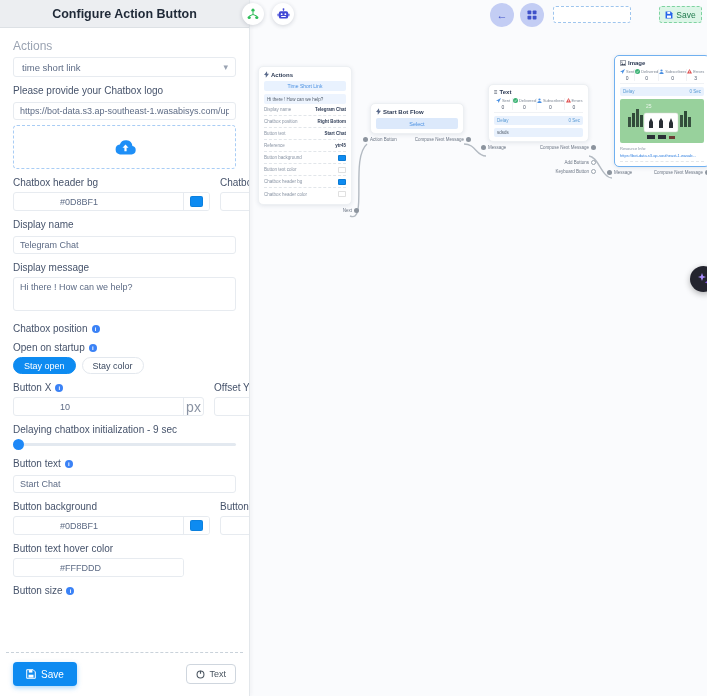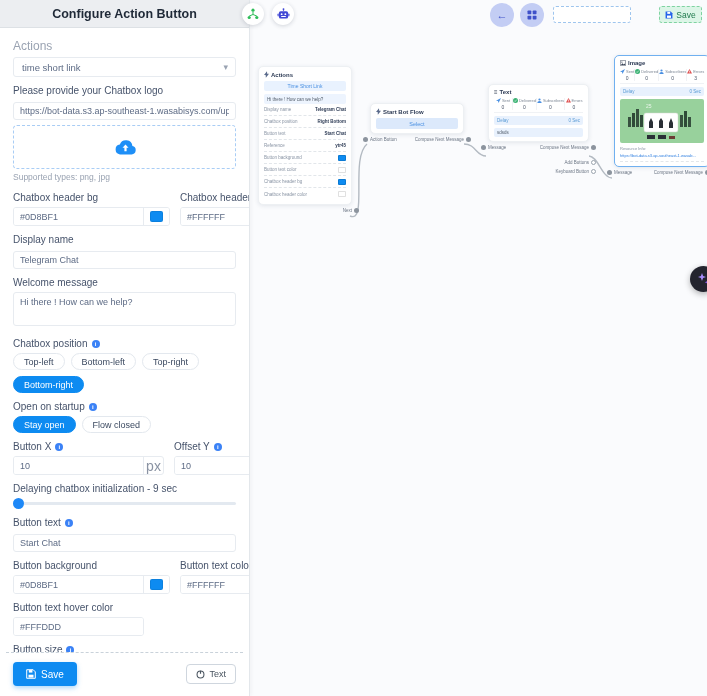--- a/index.html
+++ b/index.html
@@ -28,21 +28,21 @@
          font-family:"Liberation Sans",sans-serif; font-size:9px; color:#5d6b85; padding:0 6px; background:#fff; }
   textarea.inp { height:34px; padding-top:4px; resize:none; line-height:1.3; }
 
   .dropzone { height:44px; border:1.5px dashed #a9cdf5; border-radius:4px; margin-top:5px;
               display:flex; align-items:center; justify-content:center; background:#fff; }
 
   .grid2 { display:grid; grid-template-columns:1fr 1fr; gap:10px; }
 
   .igroup { display:flex; height:19px; border:1px solid #e7ebf0; border-radius:3px; overflow:hidden; background:#fff; }
   .igroup input { flex:1; border:none; outline:none; font-family:"Liberation Sans",sans-serif;
-                  font-size:9px; color:#5d6b85; padding:0 6px; min-width:0; }
+                  font-size:9px; color:#5d6b85; padding:0 6px; min-width:0;margin-left:40px; }
   .swatch-btn { width:26px; border-left:1px solid #e7ebf0; display:flex; align-items:center; justify-content:center; background:#fff; }
   .swatch { width:13px; height:11px; border-radius:2px; border:1px solid rgba(0,0,0,.08); }
   .addon { width:20px; border-left:1px solid #e7ebf0; display:flex; align-items:center; justify-content:center;
            font-size:14px; color:#8a93a3; }
 
   .pills { display:flex; gap:6px; flex-wrap:wrap; }
   .pill { height:17px; border:1px solid #e3e8ee; border-radius:10px; background:#fff;
           display:flex; align-items:center; padding:0 10px; font-size:9px; color:#3c4a61; }
   .pill.active { background:#0d8bf1; border-color:#0d8bf1; color:#fff; }
 
@@ -139,21 +139,20 @@
 
       <div class="lbl">Please provide your Chatbox logo</div>
       <input class="inp" value="https://bot-data.s3.ap-southeast-1.wasabisys.com/upload/2023/10/flowbuilde" style="">
 
       <div class="dropzone">
         <svg width="24" height="17" viewBox="0 0 24 17">
           <path d="M19.4 7.1a6.5 6.5 0 0 0-12.6-1.6A5 5 0 0 0 7 15.4h11.6a4.2 4.2 0 0 0 .8-8.3z" fill="#1e8ff7"></path>
           <path d="M12.5 5.5l-3 3.2h1.9v3.5h2.2V8.7h1.9z" fill="#fff"></path>
         </svg>
       </div>
-      <div class="small-note">Supported types: png, jpg</div>
 
       <div class="grid2">
         <div>
           <div class="lbl">Chatbox header bg</div>
           <div class="igroup">
             <input value="#0D8BF1" style="">
             <span class="swatch-btn">
               <span class="swatch" style="background: rgb(13, 139, 241);"></span>
             </span>
           </div>
@@ -163,41 +162,35 @@
           <div class="igroup">
             <input value="#FFFFFF" style="">
 
           </div>
         </div>
       </div>
 
       <div class="lbl">Display name</div>
       <input class="inp" value="Telegram Chat" style="">
 
-      <div class="lbl">Welcome message</div>
+      <div class="lbl">Display message</div>
       <textarea class="inp" style="">Hi there ! How can we help?</textarea>
 
       <div class="lbl">
         <span>Chatbox position</span>
         <span class="info-icon"></span>
       </div>
-      <div class="pills">
-        <div class="pill">Top-left</div>
-        <div class="pill">Bottom-left</div>
-        <div class="pill">Top-right</div>
-        <div class="pill active">Bottom-right</div>
-      </div>
 
       <div class="lbl">
         <span>Open on startup</span>
         <span class="info-icon"></span>
       </div>
       <div class="pills">
         <div class="pill active">Stay open</div>
-        <div class="pill">Flow closed</div>
+        <div class="pill">Stay color</div>
       </div>
 
       <div class="grid2">
         <div>
           <div class="lbl">
             <span>Button X</span>
             <span class="info-icon"></span>
           </div>
           <div class="igroup">
             <input value="10" style="">

